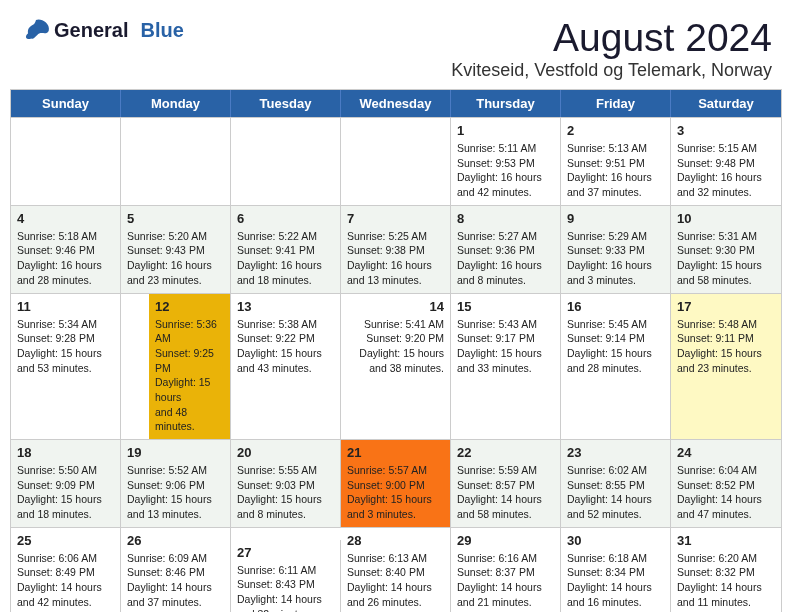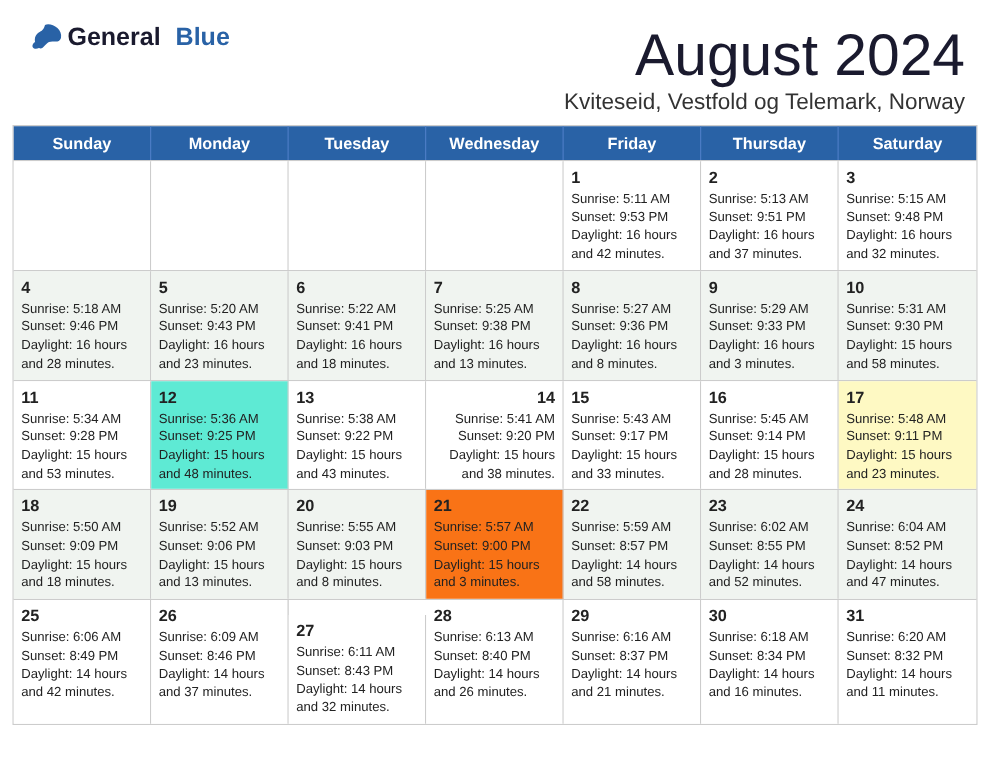--- a/index.html
+++ b/index.html
@@ -31,33 +31,33 @@
       <path d="M14 28 C10 30, 6 28, 8 24 C10 20, 14 22, 14 28Z" fill="#2962a6"></path>
     </svg>
     <div>
       <div style="display:flex; align-items:baseline;gap:12px;">
         <span style="font-size:20px; font-weight:bold; color:#1a1a2e;">General</span>
         <span style="font-size:20px; font-weight:bold; color:#2962a6;">Blue</span>
       </div>
     </div>
   </div>
   <div class="title-area">
-    <div style="font-size:47px; color:#1a1a2e; font-weight:normal;">August 2024</div>
+    <div style="font-size:39px; color:#1a1a2e; font-weight:normal;">August 2024</div>
     <div style="font-size:18px; color:#333;">Kviteseid, Vestfold og Telemark, Norway</div>
   </div>
 </div>
 
 <div class="calendar">
   <div class="cal-header-row">
   <div class="cal-header-cell">Sunday</div>
       <div class="cal-header-cell">Monday</div>
       <div class="cal-header-cell">Tuesday</div>
       <div class="cal-header-cell">Wednesday</div>
+      <div class="cal-header-cell">Thursday</div>
       <div class="cal-header-cell">Friday</div>
-      <div class="cal-header-cell">Thursday</div>
       <div class="cal-header-cell">Saturday</div>
     </div>
   <div id="cal-body">
       <div class="cal-row">
         <div class="cal-cell empty" style="background: rgb(255, 255, 255);"></div>
         <div class="cal-cell empty" style="background: rgb(255, 255, 255);"></div>
         <div class="cal-cell empty" style="background: rgb(255, 255, 255);"></div>
         <div class="cal-cell empty" style="background: rgb(255, 255, 255);"></div>
         <div class="cal-cell" style="background: rgb(255, 255, 255);">
           <div class="cell-date">1</div>
@@ -133,21 +133,21 @@
         </div>
       </div>
       <div class="cal-row">
         <div class="cal-cell" style="background: rgb(255, 255, 255);">
           <div class="cell-date">11</div>
           <div class="cell-info" style="white-space: pre-line;">Sunrise: 5:34 AM
 Sunset: 9:28 PM
 Daylight: 15 hours
 and 53 minutes.</div>
         </div>
-        <div class="cal-cell" style="background: #5eead4;">
+        <div class="cal-cell" style="background: #eab308; margin-left: 28px;">
           <div class="cell-date">12</div>
           <div class="cell-info" style="white-space: pre-line;">Sunrise: 5:36 AM
 Sunset: 9:25 PM
 Daylight: 15 hours
 and 48 minutes.</div>
         </div>
         <div class="cal-cell" style="background: rgb(255, 255, 255);">
           <div class="cell-date">13</div>
           <div class="cell-info" style="white-space: pre-line;">Sunrise: 5:38 AM
 Sunset: 9:22 PM

